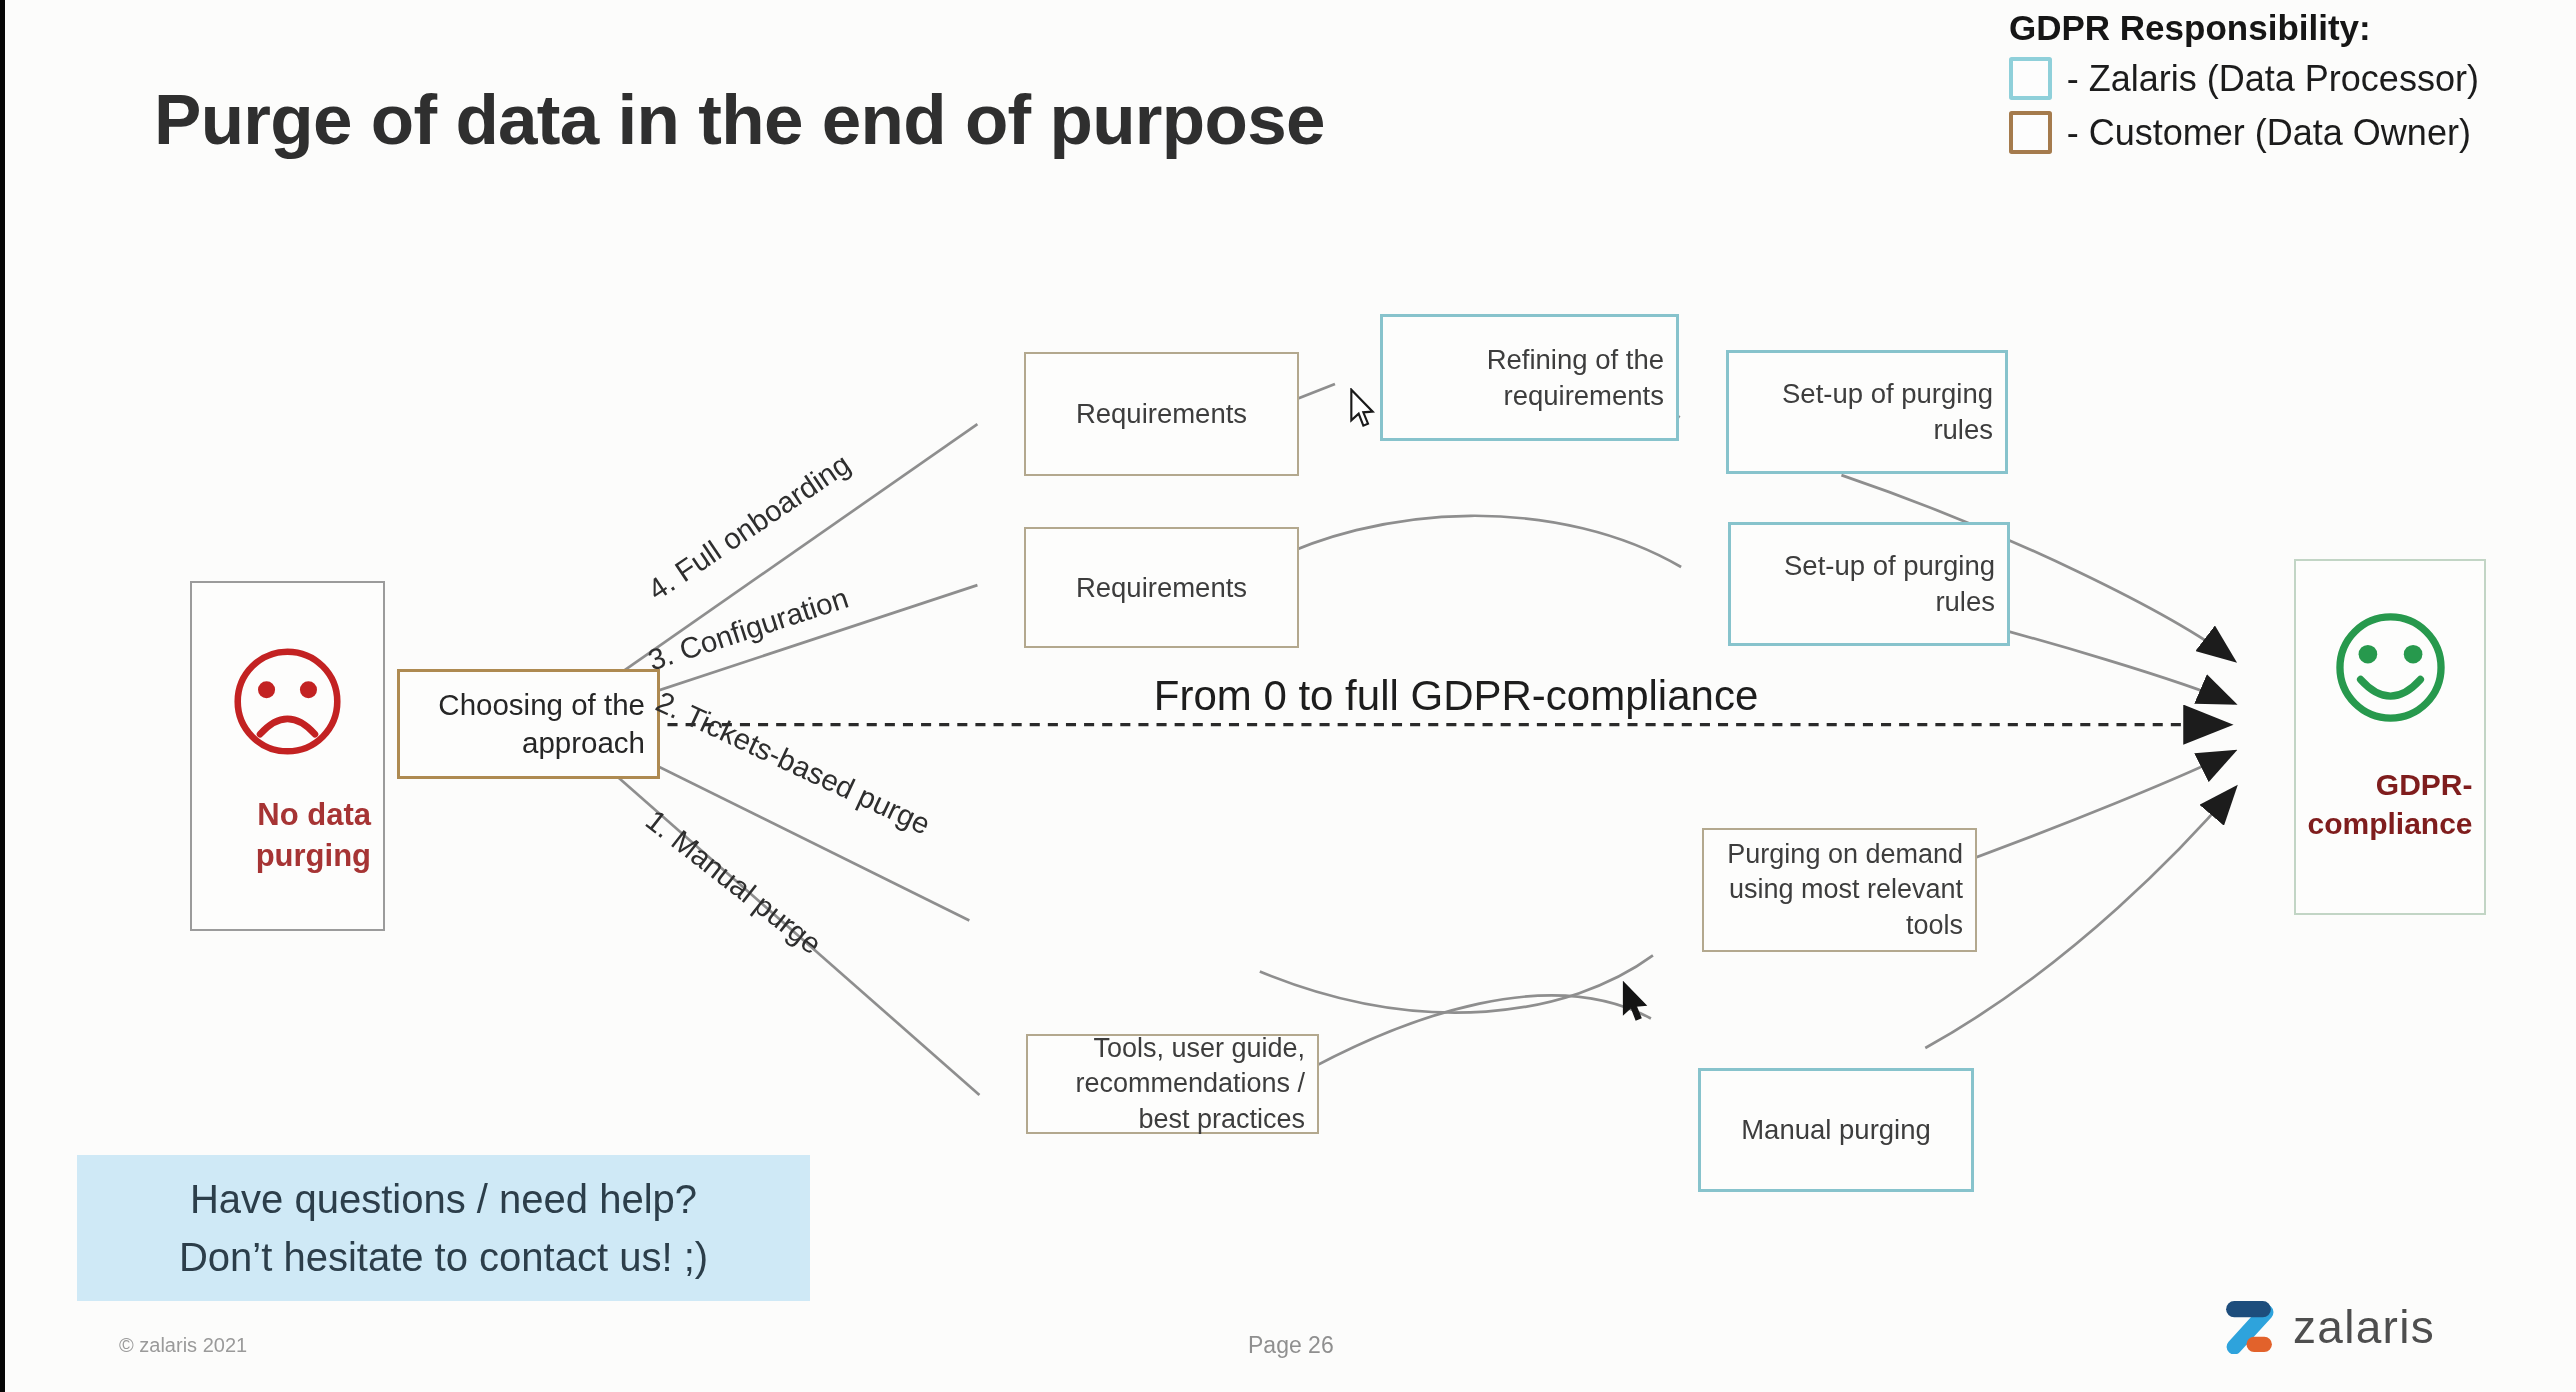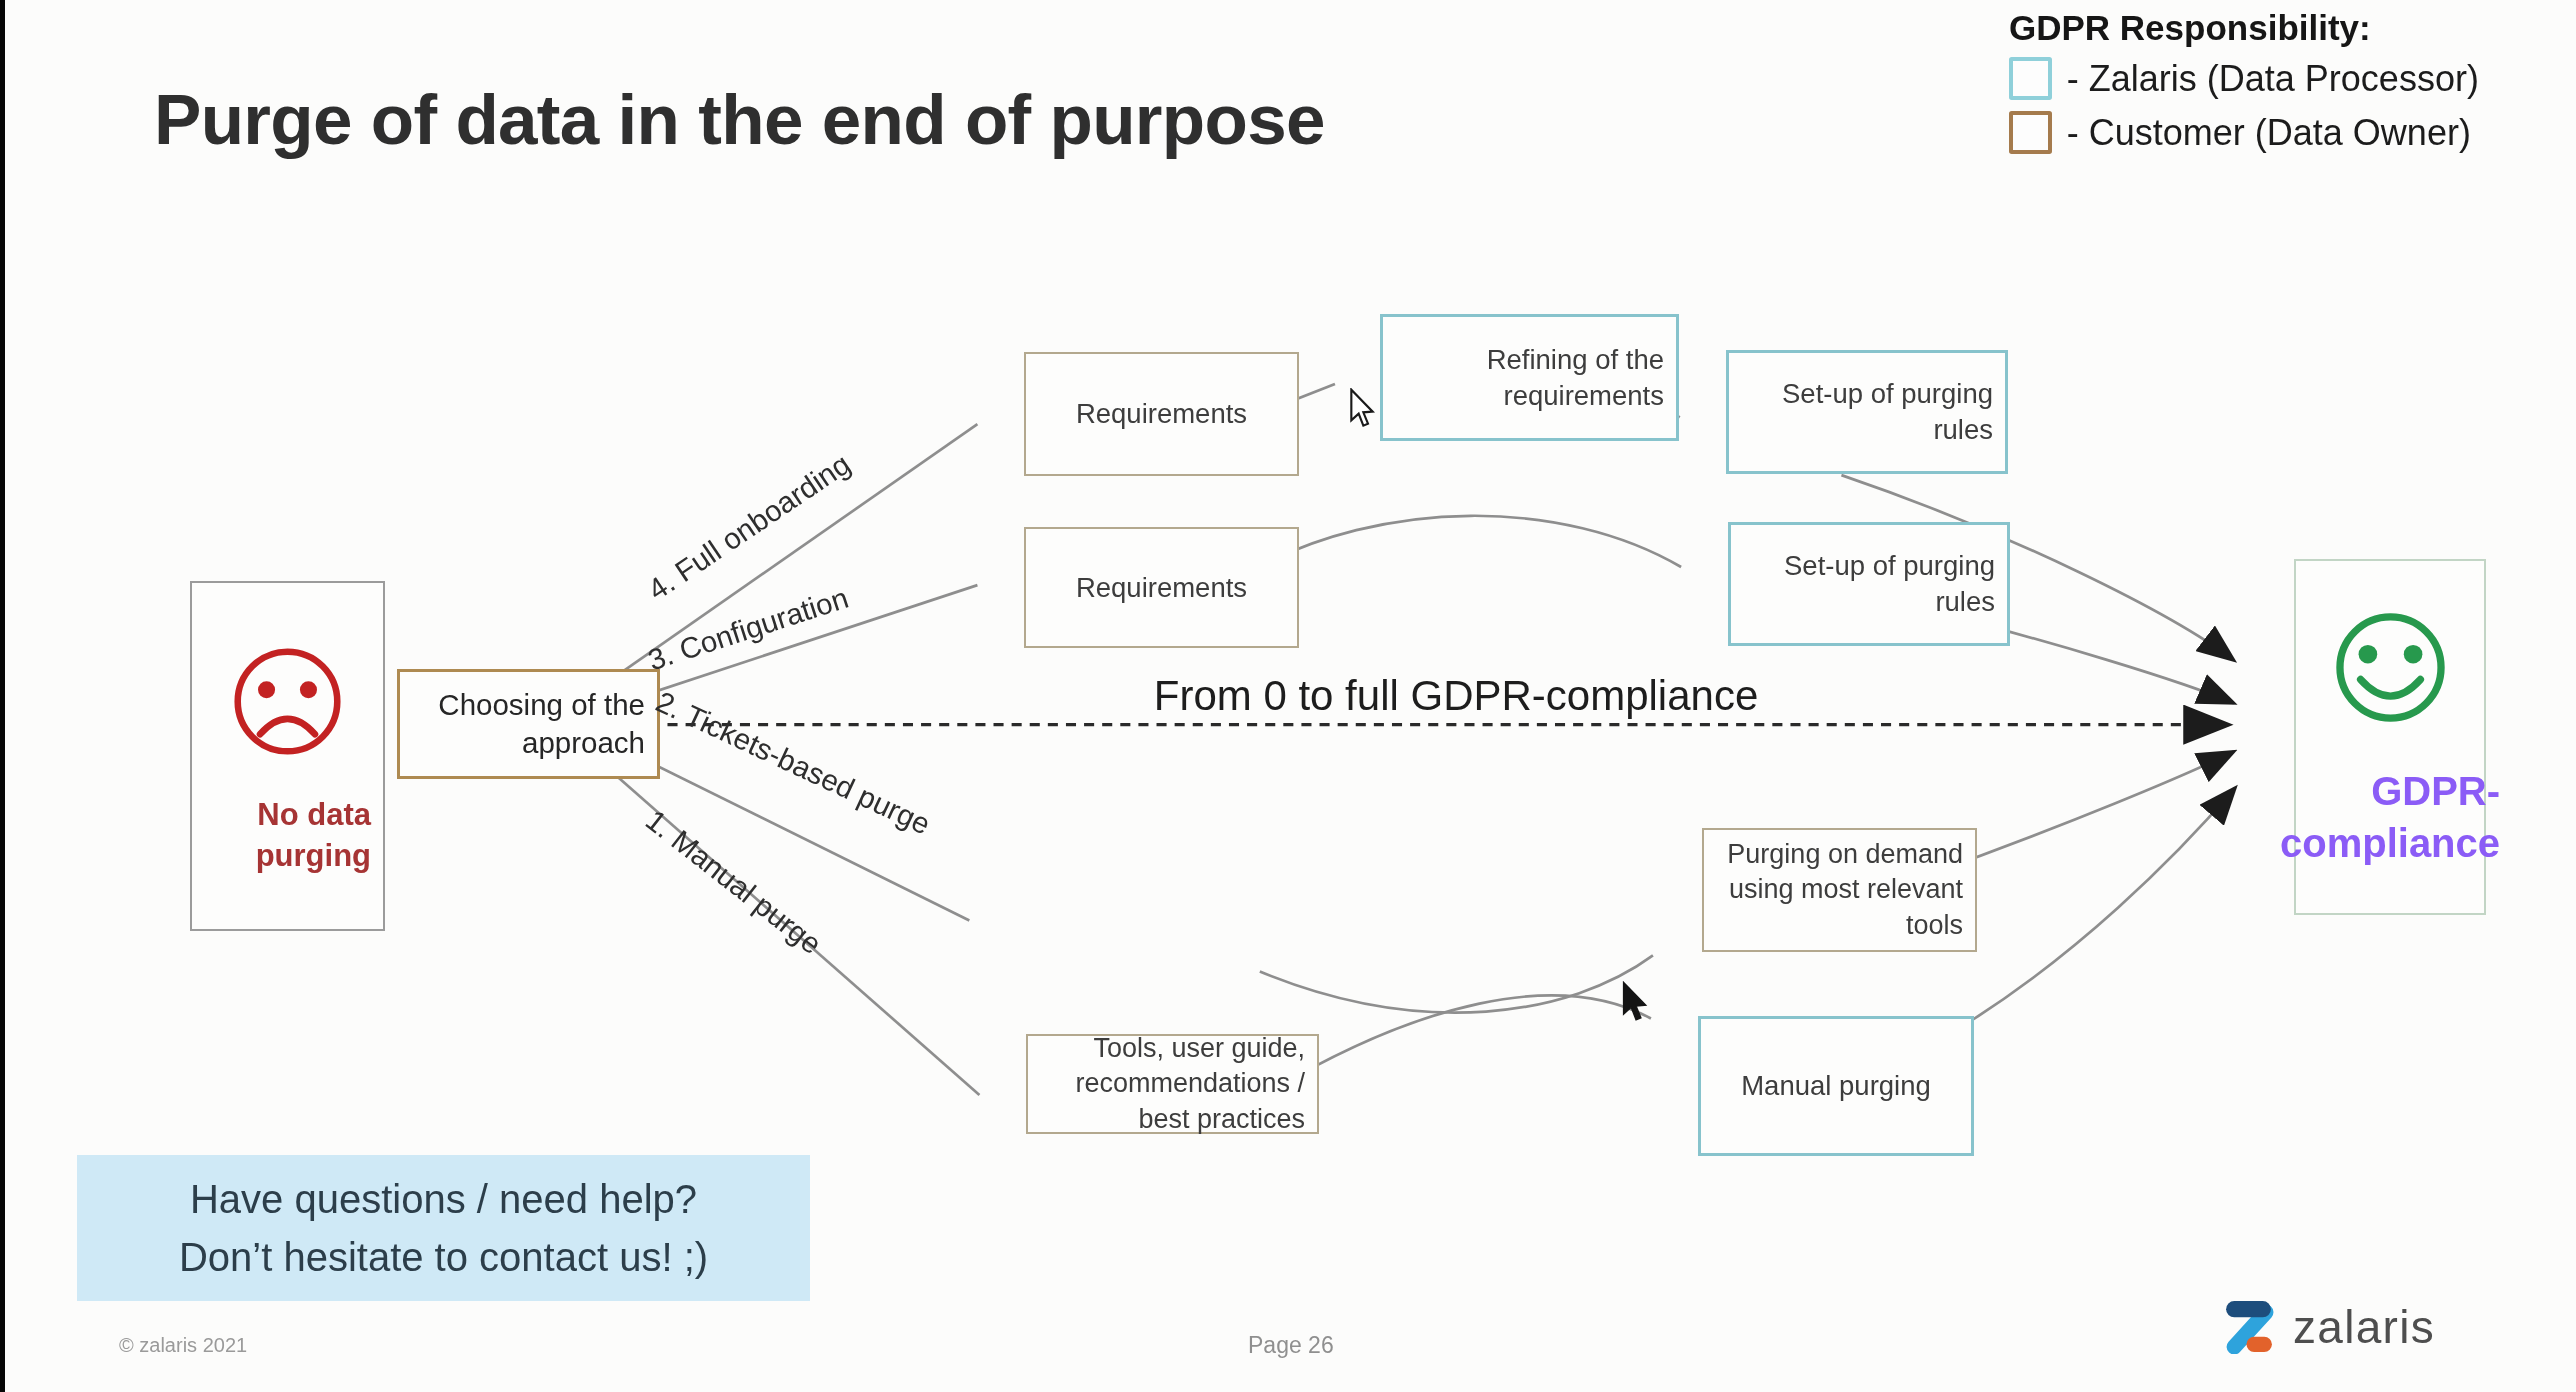--- a/index.html
+++ b/index.html
@@ -25,21 +25,21 @@
     position:absolute; background:#fdfdfc; z-index:2;
     display:flex; flex-direction:column; align-items:center; justify-content:center;
     text-align:right; color:#3d3d3d; font-size:27.5px; line-height:1.3; padding:0 12px; box-sizing:border-box;margin-left:48px;
   }
   .b-zalaris{border:3.4px solid #87c3cc;}
   .b-customer{border:2.7px solid #b3a88e;}
   .b-customer-strong{border:3.4px solid #ae8a51;}
   .b-neutral{border:2.7px solid #9b9b9b;}
   .b-goal{border:2.7px solid #c2d5c5;}
   .face-label-red{color:#a63434; font-size:31px; font-weight:bold; line-height:1.3;}
-  .face-label-green{color:#8b5cf6; font-size:40px; font-weight:bold; line-height:1.3;}
+  .face-label-green{color:#7f1d1d; font-size:30px; font-weight:bold; line-height:1.3;}
   .rot-label{
     position:absolute; z-index:3; font-size:29.5px; color:#2e2e2e; white-space:nowrap;
   }
   .timeline-label{
     position:absolute; left:1134px; top:672px; width:644px; text-align:center;
     font-size:42px; color:#1d1d1d; z-index:3; white-space:nowrap;
   }
   .help-box{
     position:absolute; left:32px; top:1155px; width:733px; height:146px; z-index:3;
     background:#cfe9f6; display:flex; flex-direction:column; justify-content:center; align-items:center;
@@ -143,21 +143,21 @@
 
 
   <div class="box b-customer" style="left:1654px; top:828px; width:275px; height:124px; font-size:27px;">
     <div>Purging on demand using most relevant tools</div>
   </div>
 
   <div class="box b-customer" style="left:978px; top:1034px; width:293px; height:100px; font-size:27px;">
     <div>Tools, user guide, recommendations / best practices</div>
   </div>
 
-  <div class="box b-zalaris" style="left:1650px; top:1016px; width:276px; height:140px;">
+  <div class="box b-zalaris" style="left:1650px; top:1068px; width:276px; height:124px;">
     <div>Manual purging</div>
   </div>
 
   <div class="box b-goal" style="left:2246px; top:559px; width:192px; height:356px; gap:31px; justify-content:flex-start; padding-top:40px;">
     <svg width="133" height="133" viewBox="0 0 200 200">
       <circle cx="100" cy="100" r="76" fill="none" stroke="#27994d" stroke-width="11"></circle>
       <circle cx="66" cy="80" r="14" fill="#27994d"></circle>
       <circle cx="134" cy="80" r="14" fill="#27994d"></circle>
       <path d="M 55 118 Q 100 168 145 118" fill="none" stroke="#27994d" stroke-width="11" stroke-linecap="round"></path>
     </svg>

